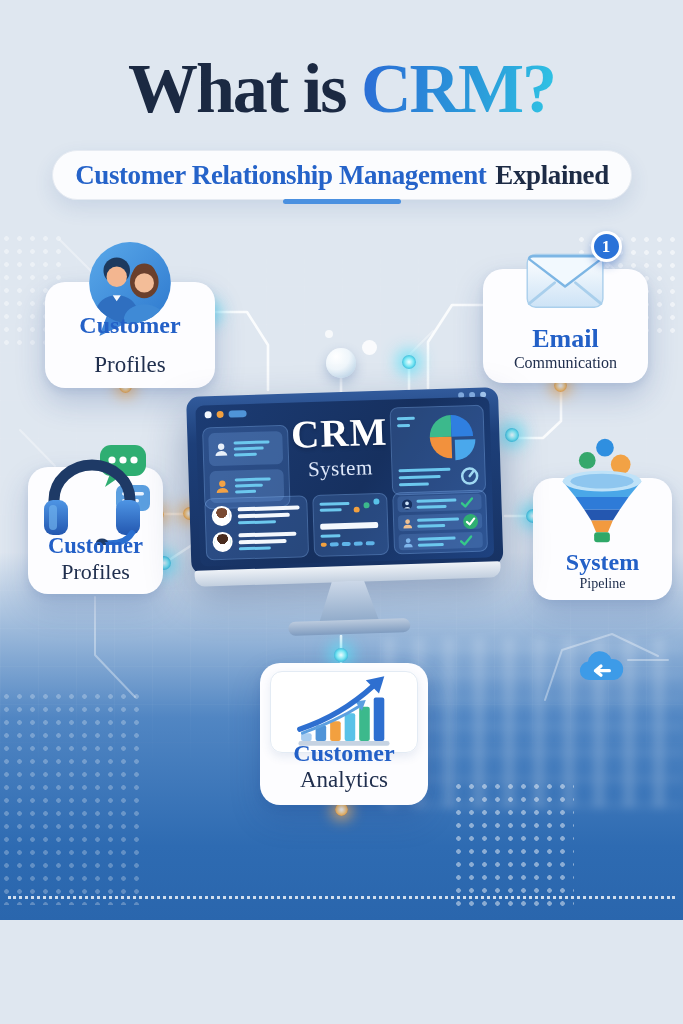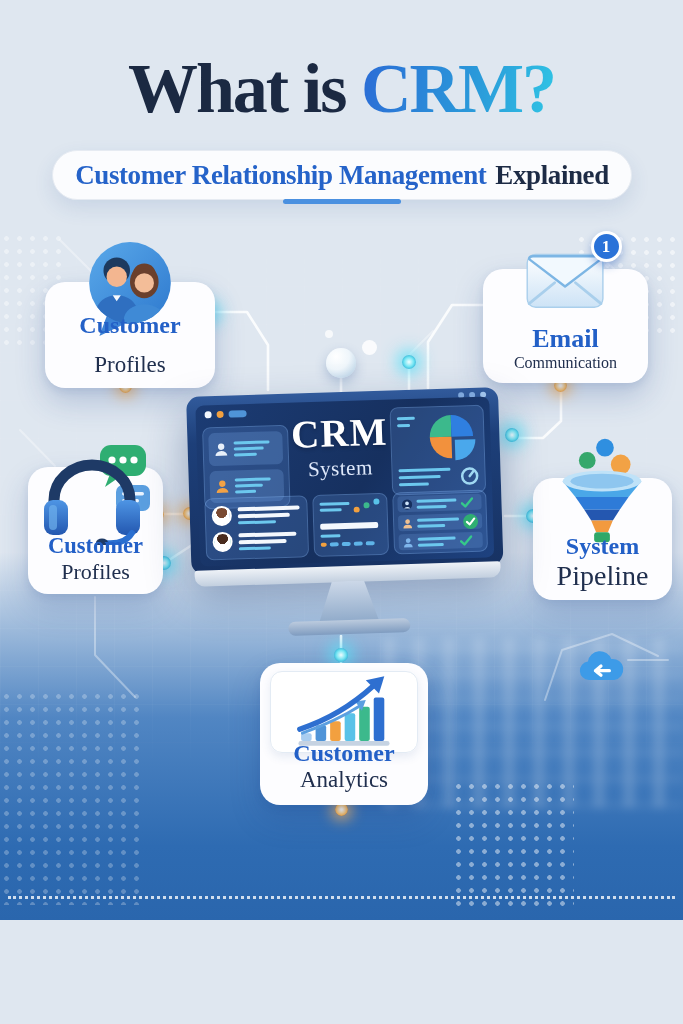--- a/index.html
+++ b/index.html
@@ -269,21 +269,21 @@
         <polygon points="34,63 88,63 79,76 43,76" fill="#2e7bd8"></polygon>
         <polygon points="43,76 79,76 72,87 50,87" fill="#2457b0"></polygon>
         <polygon points="50,87 72,87 67,99 55,99" fill="#f29a3f"></polygon>
         <rect x="53" y="99" width="16" height="10" rx="3" fill="#2fa868"></rect>
         <ellipse cx="61" cy="47" rx="40" ry="10.5" fill="#bfe2f8"></ellipse>
         <ellipse cx="61" cy="47" rx="32" ry="7.5" fill="#8ec6ef"></ellipse>
       </svg>
     </div>
     <div class="txt" style="bottom:8px;">
       <div class="t1" style="font-size:24px;">System</div>
-      <div class="t2" style="font-size:28px;">Pipeline</div>
+      <div class="t2" style="font-size:14px;">Pipeline</div>
     </div>
   </div>
 
   <div class="card" style="left:260px;top:663px;width:168px;height:142px;">
     <div class="iconwrap chartpanel" style="top:8px;width:148px;height:82px;">
       <svg width="138" height="74" viewBox="0 0 150 112">
         <rect x="6" y="100" width="138" height="7" rx="3.5" fill="#c6d3e2"></rect>
         <rect x="10" y="88" width="16" height="12" rx="3" fill="#a9cdf0"></rect>
         <rect x="32" y="76" width="16" height="24" rx="3" fill="#4f94d8"></rect>
         <rect x="54" y="70" width="16" height="30" rx="3" fill="#f2a03f"></rect>

